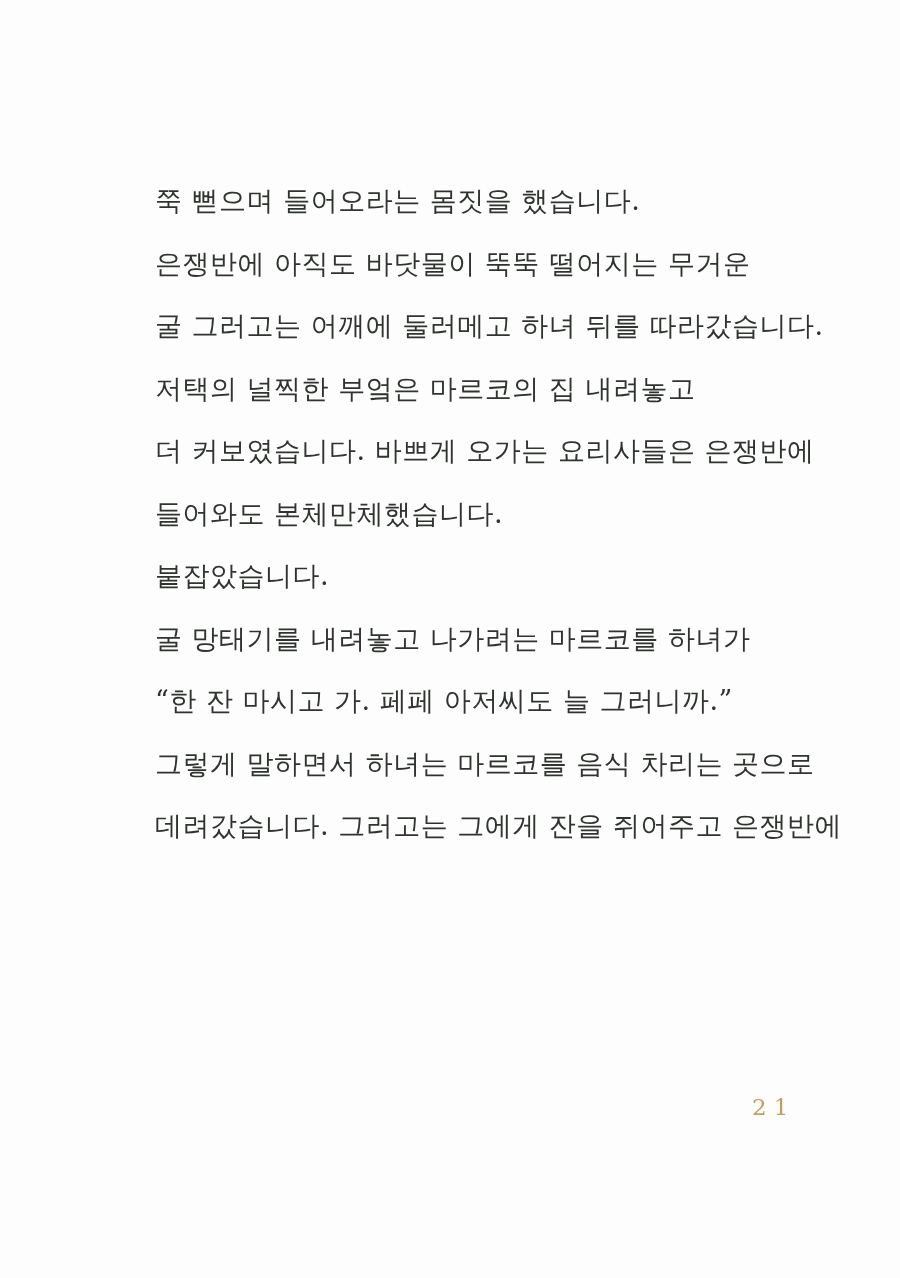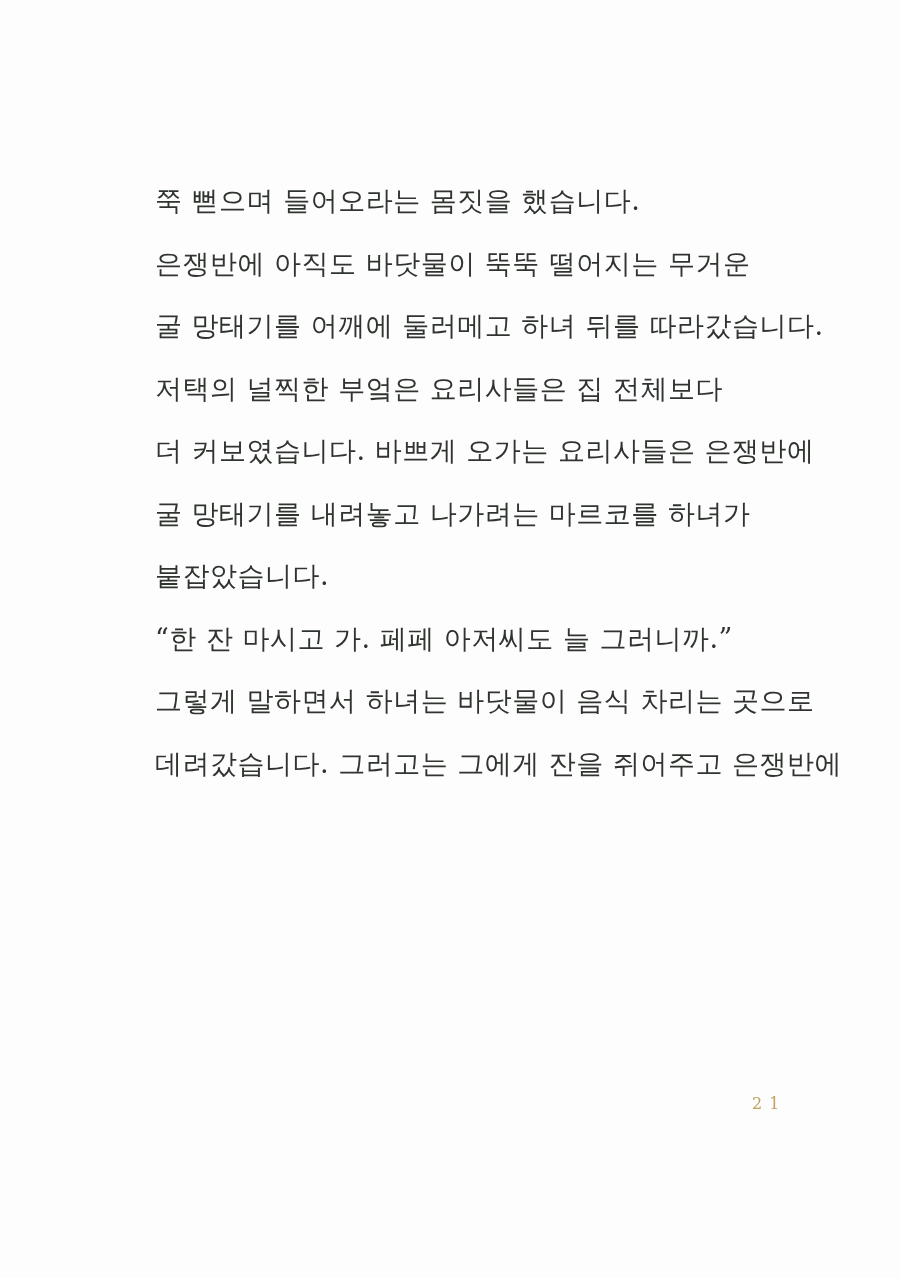--- a/index.html
+++ b/index.html
@@ -27,36 +27,37 @@
     line-height: 62.5px;
     color: #2f342f;
     letter-spacing: 0.5px;
     white-space: nowrap;
     font-weight: 400;
   }
   .page-number {
     position: absolute;
     left: 752px;
     top: 1094px;
-    font-size: 16px;
+    font-size: 23px;
     letter-spacing: 7px;
     color: #bfa05c;
     font-family: "DejaVu Serif", "Liberation Serif", serif;
   }
 </style>
 </head>
 <body>
 
 <div class="page">
   <div class="text-block">
     <p>쭉 뻗으며 들어오라는 몸짓을 했습니다.</p>
     <p>은쟁반에 아직도 바닷물이 뚝뚝 떨어지는 무거운</p>
-    <p>굴 망태기를 어깨에 둘러메고 하녀 뒤를 따라갔습니다.</p>
-    <p>저택의 널찍한 부엌은 요리사들은 집 전체보다</p>
+    <p>굴 그러고는 어깨에 둘러메고 하녀 뒤를 따라갔습니다.</p>
+    <p>저택의 널찍한 부엌은 마르코의 집 내려놓고</p>
     <p>더 커보였습니다. 바쁘게 오가는 요리사들은 은쟁반에</p>
+    <p>들어와도 본체만체했습니다.</p>
+    <p>붙잡았습니다.</p>
     <p>굴 망태기를 내려놓고 나가려는 마르코를 하녀가</p>
-    <p>붙잡았습니다.</p>
     <p>“한 잔 마시고 가. 페페 아저씨도 늘 그러니까.”</p>
-    <p>그렇게 말하면서 하녀는 바닷물이 음식 차리는 곳으로</p>
+    <p>그렇게 말하면서 하녀는 마르코를 음식 차리는 곳으로</p>
     <p>데려갔습니다. 그러고는 그에게 잔을 쥐어주고 은쟁반에</p>
   </div>
   <div class="page-number">21</div>
 </div>
 
 </body></html>

